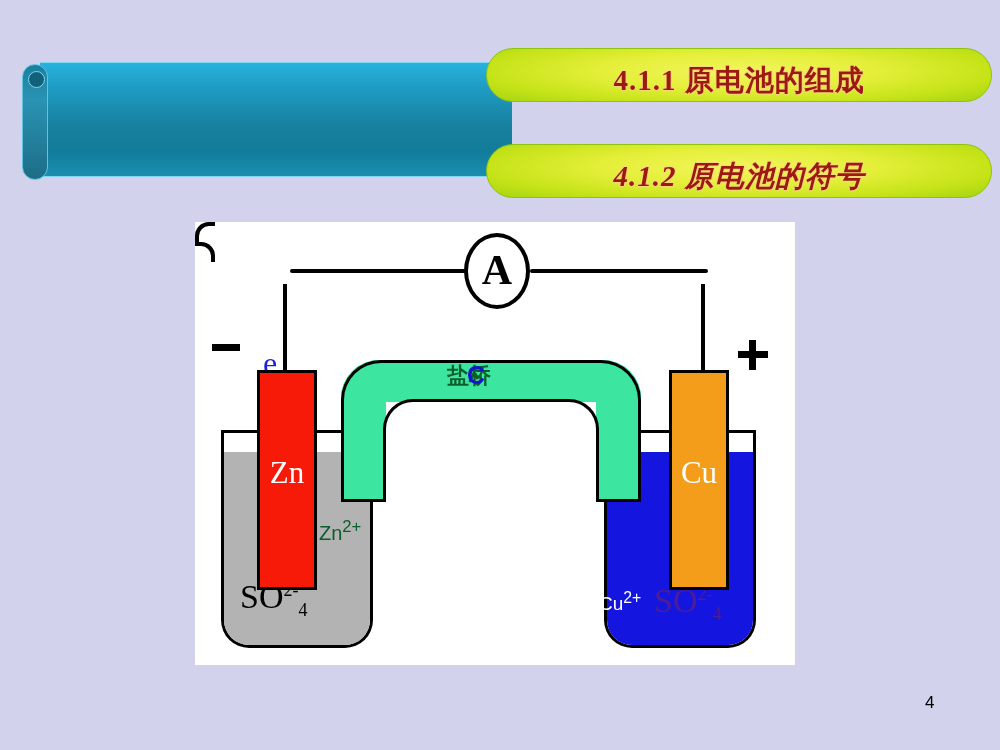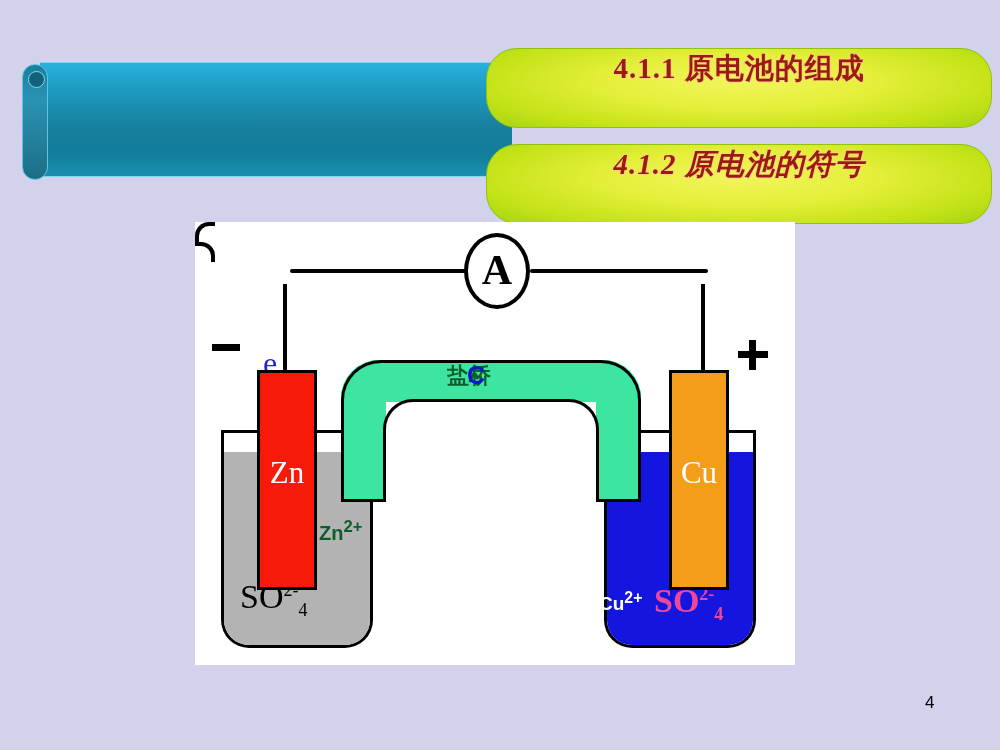--- a/index.html
+++ b/index.html
@@ -49,27 +49,27 @@
        1px 0 0 #8a7f00, -1px 0 0 #8a7f00,
        0 1px 0 #8a7f00, 0 -1px 0 #8a7f00,
        1px 1px 0 #8a7f00, -1px -1px 0 #8a7f00;
     white-space:nowrap;
   }
 
   
   .pill {
     position:absolute;
     left:486px;
-    width:506px; height:80px;
+    width:506px; height:54px;
     border-radius:31px;
     background:
       radial-gradient(ellipse 70% 90% at 50% 42%, #f2f55c 0%, #e5ef3a 38%, #c5e318 72%, #9fd111 100%);
     border:1px solid #8ec40d;
     box-sizing:border-box;
-    display:flex; align-items:flex-start; justify-content:center;
+    display:flex; align-items:flex-end; justify-content:center;
   }
   #pill-1 { top:48px; }
   #pill-2 { top:144px;font-style:italic; }
   .pill-text {
     font-size:29px; font-weight:bold;
     color:#9c1a12;
     letter-spacing:1px;
     text-shadow:
        1px 0 0 #f7d77a, -1px 0 0 #f7d77a,
        0 1px 0 #f7d77a, 0 -1px 0 #f7d77a;
@@ -192,39 +192,39 @@
   .electrode-label {
     margin-top:84px;
     font-size:31px; color:#ffffff;
     line-height:1;
   }
 
   
   .ion-label {
     position:absolute;
     font-family:"Liberation Sans", sans-serif;
-    font-weight:bold; line-height:1;
+    font-weight:normal; line-height:1;
     white-space:nowrap;
   }
   #zn2plus-label {
     left:124px; top:297px;
     font-size:20px; color:#0b5e2b;
   }
   #cu2plus-label {
     left:404px; top:368px;
     font-size:19px; color:#ffffff;
   }
   .so4-label {
     position:absolute;
     font-family:"Liberation Serif", serif;
     font-size:34px; line-height:1;
     white-space:nowrap;
   }
   #so4-left  { left:45px;  top:358px; color:#000000; }
-  #so4-right { left:459px; top:362px; color:#ec4899;font-weight:bold; }
+  #so4-right { left:459px; top:362px; color:#4c1d95; }
   .so4-label sup { font-size:18px; }
   .so4-label sub { font-size:18px; }
 
   
   #salt-bridge-wrap {
     position:absolute; left:146px; top:138px;
     width:300px; height:107px;
   }
   #salt-bridge-arch {
     position:absolute; left:0; top:0;

